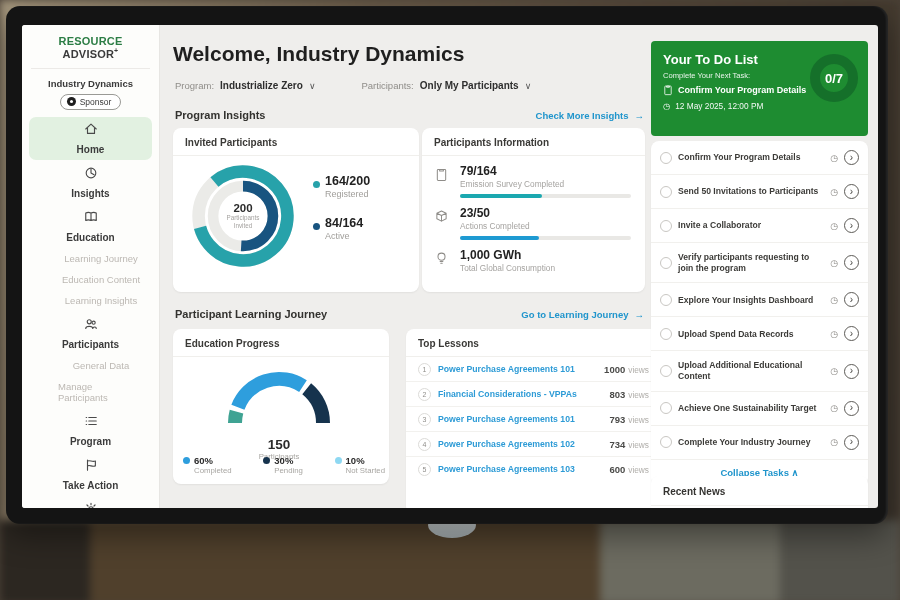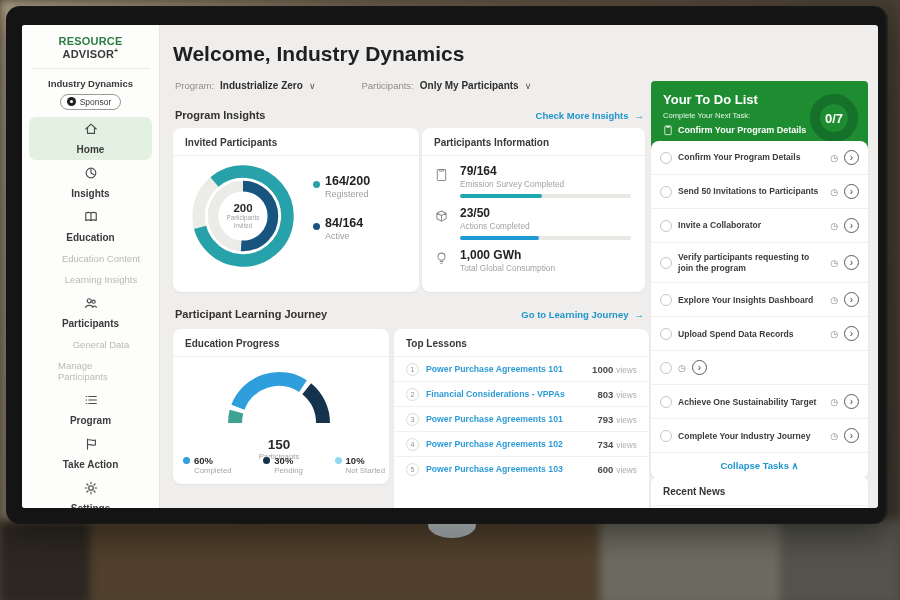--- a/index.html
+++ b/index.html
@@ -79,32 +79,32 @@
 
   .edu { left:151px; top:304px; width:216px; height:155px; }
   .gauge-wrap { position:absolute; left:38px; top:28px; width:136px; height:76px; }
   .gauge-center { position:absolute; left:0; right:0; top:40px; text-align:center;margin-top:40px; }
   .gc-val { font-size:13.5px; font-weight:bold; color:#2b2b2b; }
   .gc-lab { font-size:7.8px; color:#a8a6a2; }
   .edu-legend { position:absolute; left:10px; right:4px; bottom:9px; display:flex; justify-content:space-between; }
   .el-val { font-size:9.5px; font-weight:bold; color:#2b2b2b; display:flex; align-items:center; gap:4px; }
   .el-lab { font-size:7.8px; color:#a8a6a2; margin-left:11px; }
 
-  .lessons { left:372px; top:304px; width:255px; height:185px; }
+  .lessons { left:384px; top:304px; width:255px; height:185px; }
   .ls-row { display:flex; align-items:center; gap:7px; padding:5.5px 12px; border-bottom:1px solid #f2f1ee; cursor:pointer; }
   .ls-row:last-child { border-bottom:none; }
   .rank { width:13px; height:13px; border-radius:50%; border:1px solid #dcdbd8; color:#908e8a; font-size:7px;
           display:flex; align-items:center; justify-content:center; flex:none; }
   .ls-title { flex:1; color:#2d9bd6; font-size:8.7px; font-weight:bold; }
   .v-num { font-size:9.5px; font-weight:bold; color:#4a4a48; }
   .v-word { font-size:8.3px; color:#b0aeaa; margin-left:3px; }
 
   
   .todo-green { position:absolute; left:629px; top:16px; width:217px; height:95px; background:#1e8c31;
-                border-radius:4px; color:#fff;margin-top:40px; }
+                border-radius:4px; color:#fff; }
   .tg-title { position:absolute; left:12px; top:11px; font-size:13px; font-weight:bold; }
   .tg-sub { position:absolute; left:12px; top:30px; font-size:7.6px; opacity:.9; }
   .tg-task { position:absolute; left:12px; top:43px; font-size:9px; font-weight:bold; display:flex; gap:5px; align-items:center; }
   .tg-task svg { stroke:#fff; fill:none; stroke-width:1.1; }
   .tg-date { position:absolute; left:12px; top:60px; font-size:8.3px; opacity:.95; display:flex; gap:5px; align-items:center; }
   .tg-ring { position:absolute; right:10px; top:13px; width:48px; height:48px; border:10px solid #15702a;
              border-radius:50%; display:flex; align-items:center; justify-content:center; font-weight:bold; font-size:13px; }
 
   .tasks { left:629px; top:116px; width:217px; }
   .task-row { display:flex; align-items:center; gap:6px; padding:9px 9px; border-bottom:1px solid #f1f0ed; }
@@ -161,20 +161,23 @@
             </span>
         <span>Insights</span>
       </div>
       <div class="nav-item">
         <span class="nicon">
               <svg width="14" height="14" viewBox="0 0 16 16">
                 <path d="M2 3.5 C4 2.5 6 2.5 8 3.5 C10 2.5 12 2.5 14 3.5 V12 C12 11 10 11 8 12 C6 11 4 11 2 12 Z M8 3.5 V12"></path>
               </svg>
             </span>
         <span>Education</span>
+      </div>
+      <div class="nav-item sub">
+        <span>Learning Journey</span>
       </div>
       <div class="nav-item sub">
         <span>Education Content</span>
       </div>
       <div class="nav-item sub">
         <span>Learning Insights</span>
       </div>
       <div class="nav-item">
         <span class="nicon">
               <svg width="14" height="14" viewBox="0 0 16 16">
@@ -436,20 +439,21 @@
       <span class="tchev">›</span>
     </div>
     <div class="task-row">
       <span class="chk"></span>
       <span class="tlabel">Upload Spend Data Records</span>
       <span class="tclock">◷</span>
       <span class="tchev">›</span>
     </div>
     <div class="task-row">
       <span class="chk"></span>
+      <span class="tlabel">Upload Additional Educational Content</span>
       <span class="tclock">◷</span>
       <span class="tchev">›</span>
     </div>
     <div class="task-row">
       <span class="chk"></span>
       <span class="tlabel">Achieve One Sustainability Target</span>
       <span class="tclock">◷</span>
       <span class="tchev">›</span>
     </div>
     <div class="task-row">

